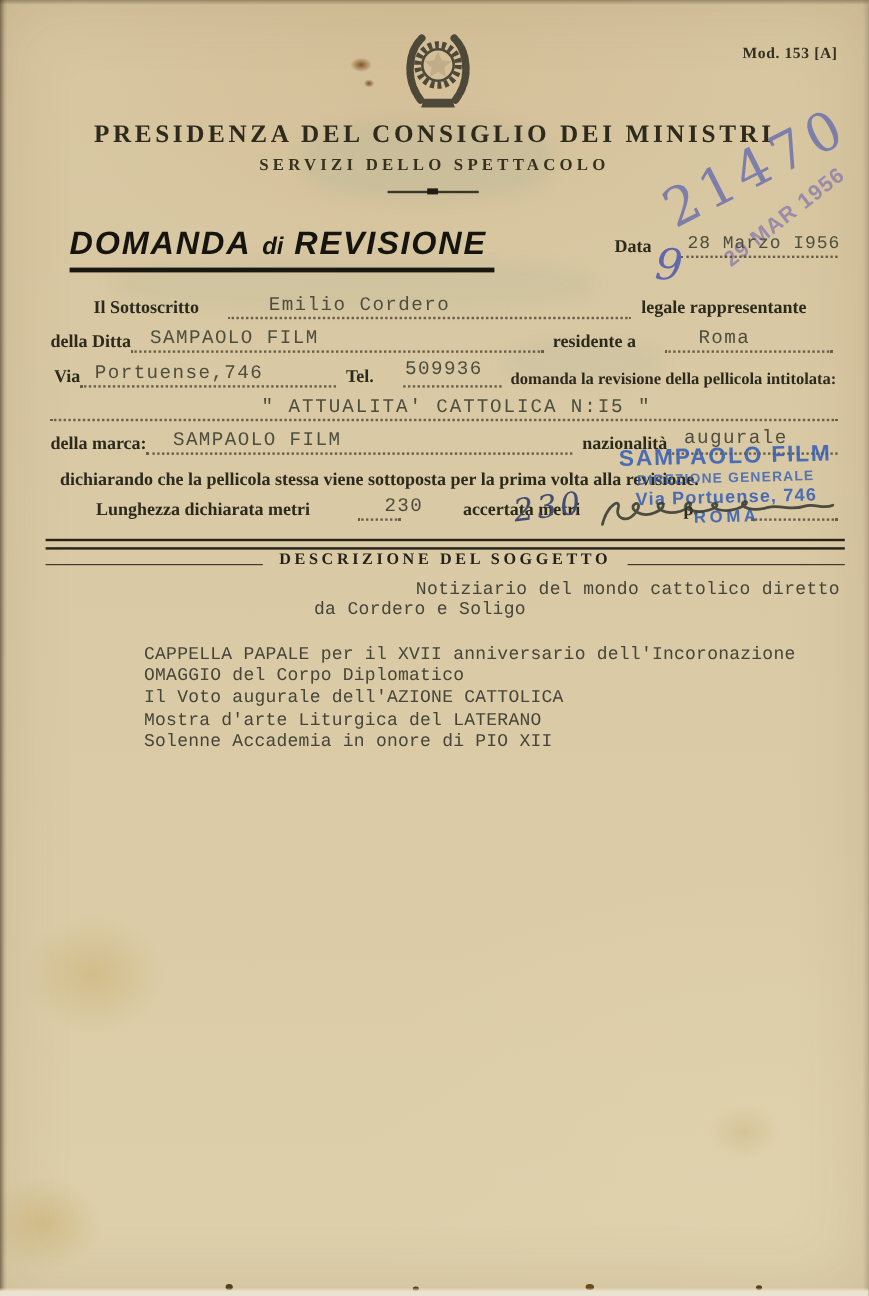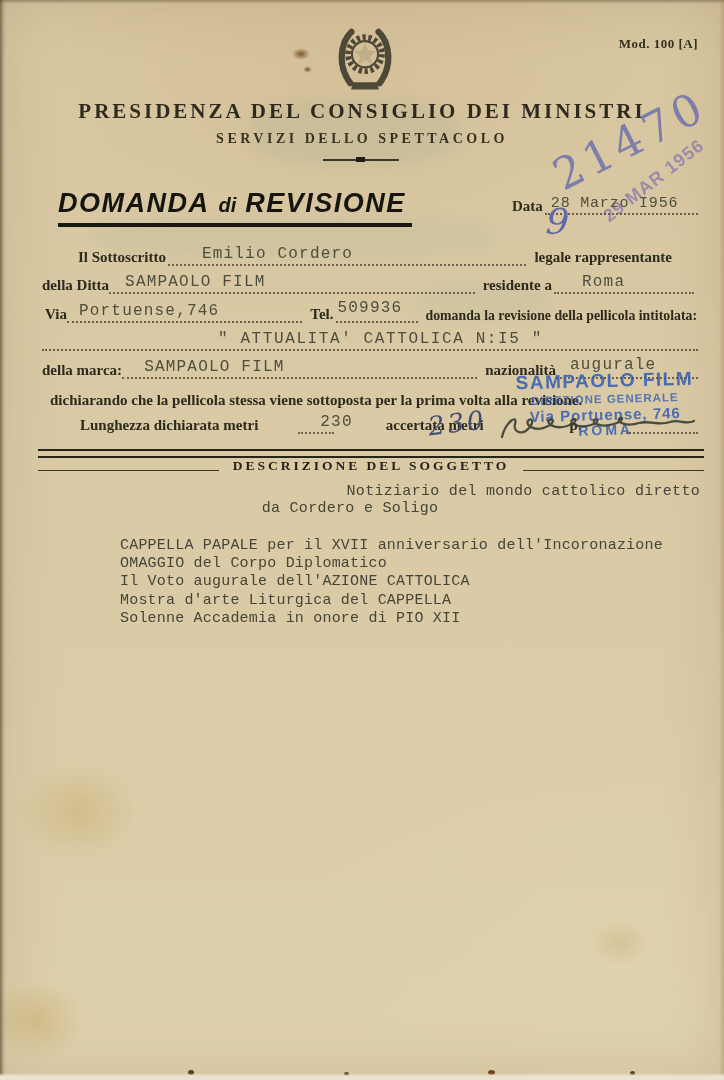--- a/index.html
+++ b/index.html
@@ -55,21 +55,21 @@
 
   
   .frow{position:absolute;display:flex;align-items:flex-end;}
   .lbl{font-size:15px;font-weight:bold;line-height:1.05;color:#2c2a1d;white-space:nowrap;}
   .lbl-sm{font-size:13.8px;font-weight:bold;line-height:1.1;color:#2c2a1d;white-space:nowrap;}
   .field{position:relative;height:15px;border-bottom:2px dotted rgba(70,62,44,.75);}
   .grow{flex:1;}
   .typed{position:absolute;bottom:1px;font-family:"Liberation Mono","DejaVu Sans Mono",monospace;
     font-size:16px;letter-spacing:1.2px;color:#4e4e3e;white-space:nowrap;}
   .typed-sm{font-size:15px;letter-spacing:.8px;}
-  .gap-l{margin-left:8px;} .gap-r{margin-right:2px;}
+  .gap-l{margin-left:8px;} .gap-r{margin-right:24px;}
 
   .declaration{position:absolute;top:392px;left:50px;font-size:15px;font-weight:bold;color:#2c2a1d;}
 
   
   .co-stamp{position:absolute;top:371px;left:505px;width:200px;text-align:center;
     font-family:"Liberation Sans",sans-serif;font-weight:bold;color:rgba(54,95,180,.88);
     transform:rotate(-1.5deg);line-height:1.05;}
   .co-stamp .l1{font-size:19px;letter-spacing:1.5px;}
   .co-stamp .l2{font-size:11.5px;letter-spacing:1px;margin-top:2px;color:rgba(54,95,180,.8);}
   .co-stamp .l3{font-size:15px;letter-spacing:1px;margin-top:2px;}
@@ -101,21 +101,21 @@
   <div class="stain" style="top:48px;left:292px;width:18px;height:12px;background:radial-gradient(ellipse,rgba(116,66,22,.85),rgba(116,66,22,0) 70%);"></div>
   <div class="stain" style="top:66px;left:303px;width:9px;height:7px;background:radial-gradient(ellipse,rgba(100,55,18,.8),rgba(100,55,18,0) 70%);"></div>
   <div class="stain" style="top:762px;left:18px;width:120px;height:100px;background:radial-gradient(ellipse,rgba(184,146,62,.28),rgba(184,146,62,0) 70%);"></div>
   <div class="stain" style="top:980px;left:-14px;width:100px;height:80px;background:radial-gradient(ellipse,rgba(184,146,62,.3),rgba(184,146,62,0) 70%);"></div>
   <div class="stain" style="top:920px;left:590px;width:60px;height:46px;background:radial-gradient(ellipse,rgba(170,135,60,.18),rgba(170,135,60,0) 70%);"></div>
   <div class="stain" style="top:1070px;left:188px;width:6px;height:5px;background:#5a3d16;"></div>
   <div class="stain" style="top:1072px;left:344px;width:5px;height:4px;background:#5a3d16;"></div>
   <div class="stain" style="top:1070px;left:488px;width:7px;height:5px;background:#6b4719;"></div>
   <div class="stain" style="top:1071px;left:630px;width:5px;height:4px;background:#5a3d16;"></div>
 
-  <div class="mod-label">Mod. 100 [A]</div>
+  <div class="mod-label">Mod. 153 [A]</div>
 
   <div class="emblem">
     <svg width="62" height="70" viewBox="0 0 64 72" fill="none">
       <circle cx="32" cy="30" r="17.5" stroke="#3c382b" stroke-width="6" stroke-dasharray="3.4 2.7"></circle>
       <circle cx="32" cy="30" r="13.5" stroke="#3c382b" stroke-width="2.2"></circle>
       <path d="M32 18.5 L35.4 26.1 L43.6 26.8 L37.4 32.2 L39.2 40.2 L32 36 L24.8 40.2 L26.6 32.2 L20.4 26.8 L28.6 26.1 Z" stroke="#34312
 4" stroke-width="2.6" fill="rgba(60,56,43,.15)"></path>
       <path d="M17 60 Q5 44 9 24 Q11 14 18 7" stroke="#3c382b" stroke-width="6.5" stroke-dasharray="4.5 2.6" stroke-linecap="round"></path>
       <path d="M47 60 Q59 44 55 24 Q53 14 46 7" stroke="#3c382b" stroke-width="6.5" stroke-dasharray="4.5 2.6" stroke-linecap="round"></path>
       <path d="M20 59 L44 59 L46.5 66.5 L17.5 66.5 Z" fill="#3c382b"></path>
@@ -223,21 +223,21 @@
     <span class="side"></span>
   </div>
 
   <div class="desc1 mono">Notiziario del mondo cattolico diretto</div>
   <div class="desc2 mono">da Cordero e Soligo</div>
 
   <div class="subject-list mono">
     <div>CAPPELLA PAPALE per il XVII anniversario dell'Incoronazione</div>
     <div>OMAGGIO del Corpo Diplomatico</div>
     <div>Il Voto augurale dell'AZIONE CATTOLICA</div>
-    <div>Mostra d'arte Liturgica del CAPPELLA</div>
+    <div>Mostra d'arte Liturgica del LATERANO</div>
     <div>Solenne Accademia in onore di PIO XII</div>
   </div>
 
   <div class="edge-left"></div>
   <div class="edge-top"></div>
   <div class="edge-right"></div>
   <div class="edge-bottom"></div>
 
 </div>
 

